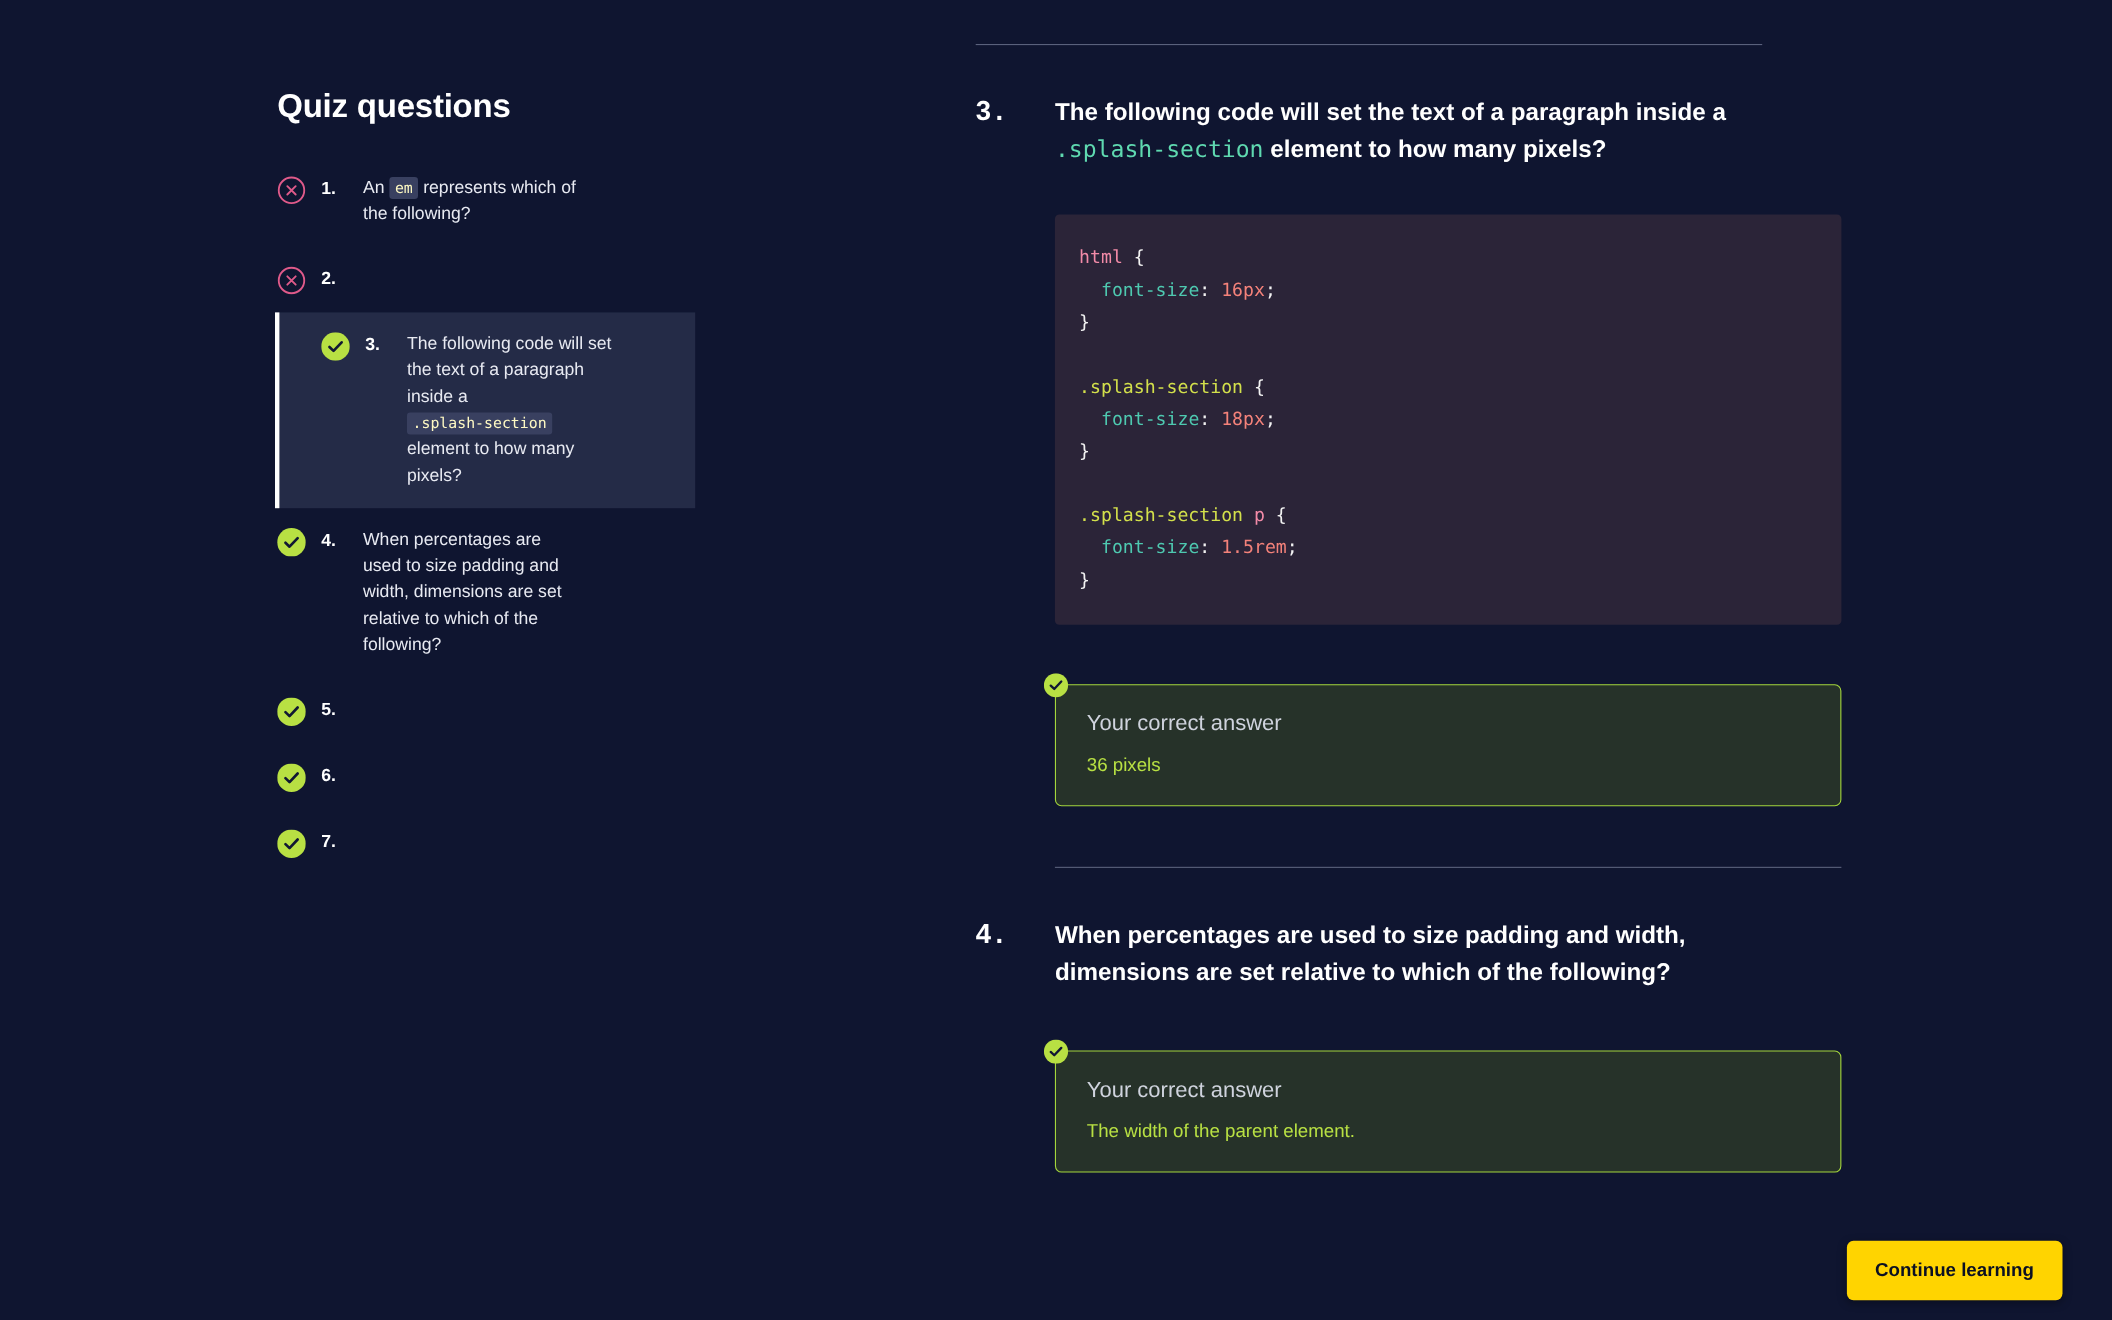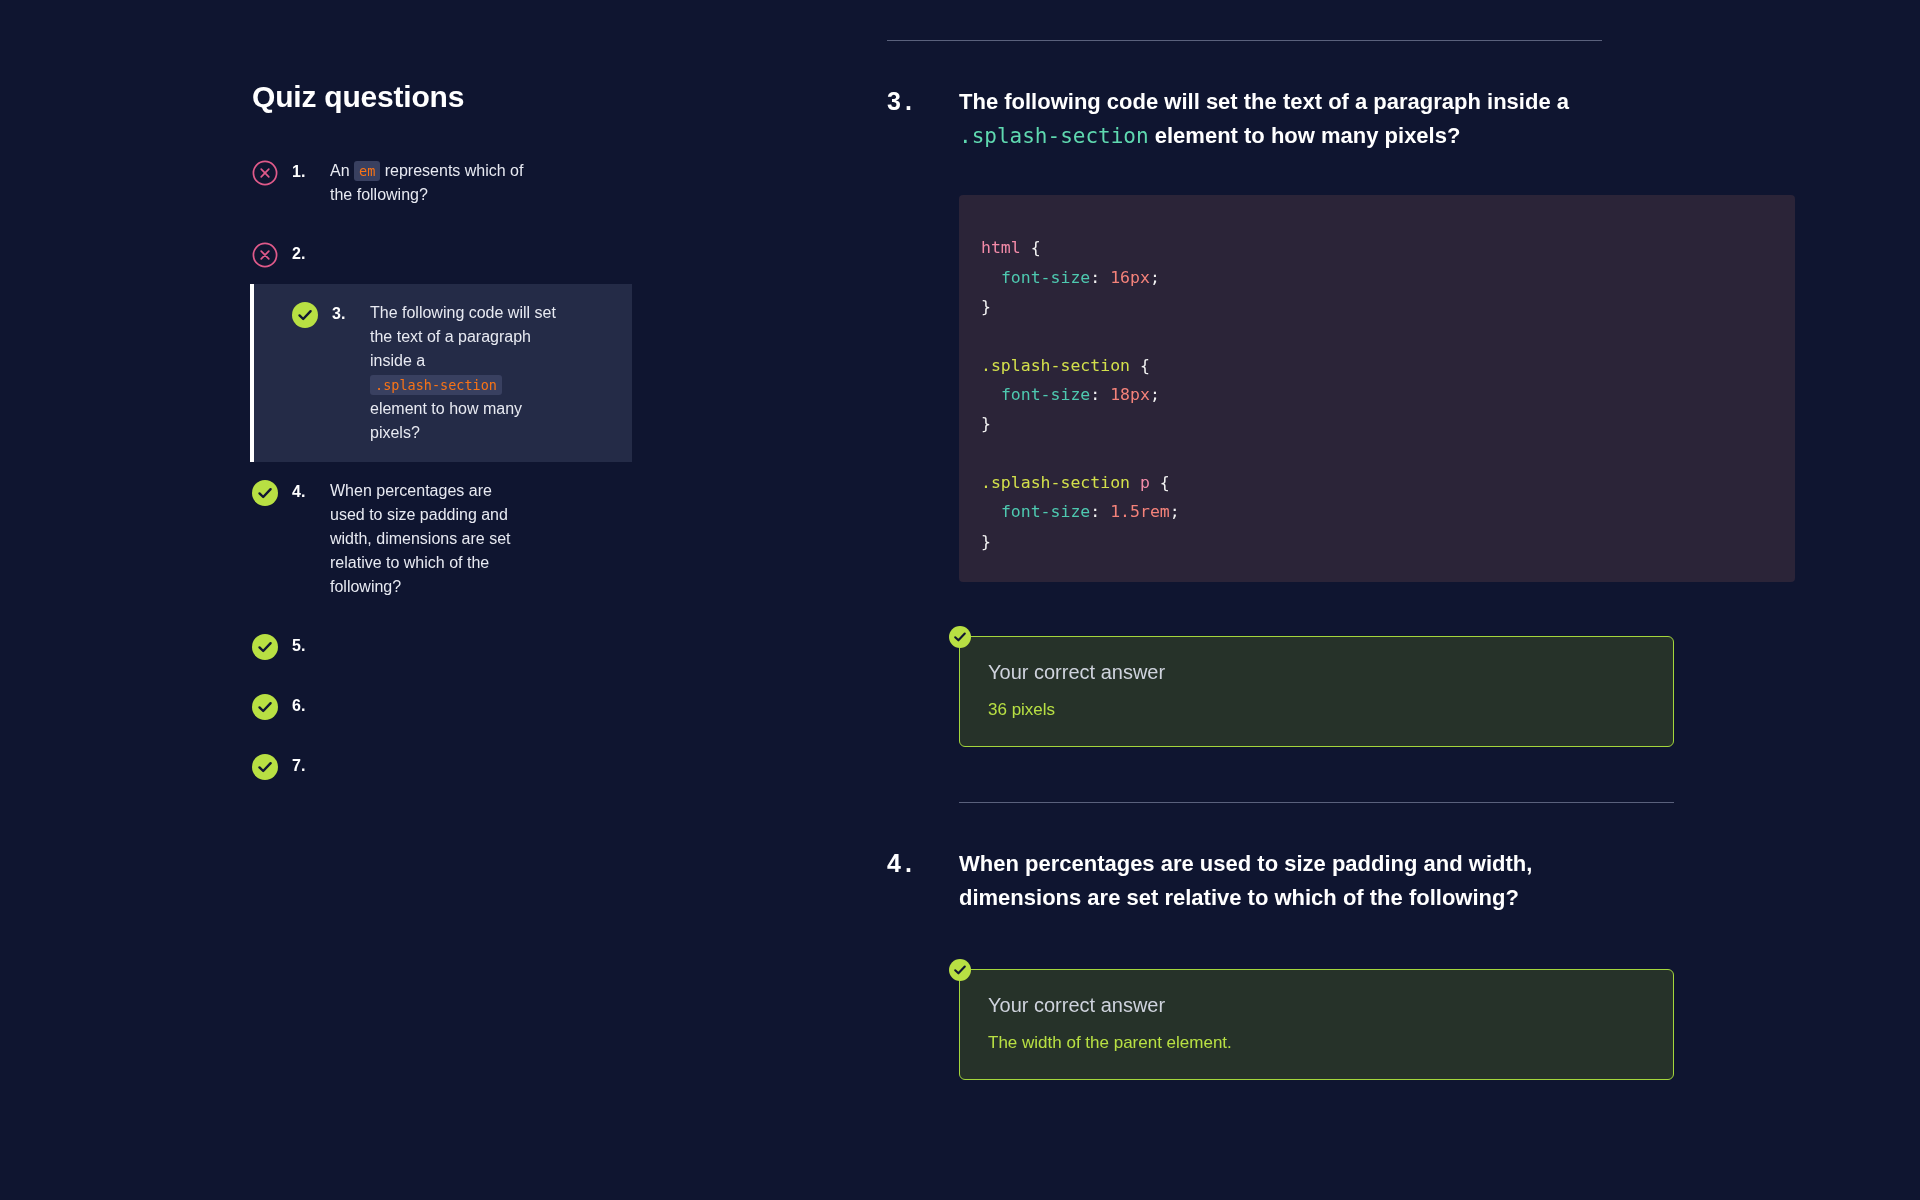--- a/index.html
+++ b/index.html
@@ -90,21 +90,21 @@
     color: #e8eaf2;
     max-width: 200px;
   }
 
   .q-item.active .q-text { max-width: 190px; }
 
   code.pill {
     font-family: "DejaVu Sans Mono", monospace;
     font-size: 13.5px;
     background: #394060;
-    color: #f97316;
+    color: #fef9c3;
     border-radius: 3px;
     padding: 2px 5px;
     white-space: nowrap;
   }
 
   
   .main {
     flex: 1 1 auto;
     padding: 0;
     position: relative;
@@ -150,24 +150,24 @@
 
   code.inline-sel {
     font-family: "DejaVu Sans Mono", monospace;
     font-weight: 400;
     font-size: 21px;
     color: #5fd9b0;
   }
 
   .codeblock {
     margin: 42px 0 0 72px;
-    width: 836px;
+    width: 715px;
     background: #2b2438;
     border-radius: 4px;
-    padding: 38px 0 26px 22px;
+    padding: 24px 0 26px 22px;
     font-family: "DejaVu Sans Mono", monospace;
     font-size: 16.5px;
     line-height: 1.78;
     white-space: pre;
     color: #e6e6e6;
   }
 
   .tok-el   { color: #f38ba8; }
   .tok-sel  { color: #d3e04b; }
   .tok-prop { color: #4ec9b0; }
@@ -355,13 +355,14 @@
               <svg viewBox="0 0 22 22">
                 <circle cx="11" cy="11" r="11" fill="#b8e043"></circle>
                 <path d="M6.2 11.3 L9.4 14.3 L15.8 7.6" stroke="#111833" stroke-width="2.1" fill="none" stroke-linecap="round" stroke-linejoin="round"></path>
               </svg>
             </div>
           </div>
         </section>
       </div>
   </main>
 
+  <button class="continue-btn">Continue learning</button>
 </div>
 
 </body></html>

